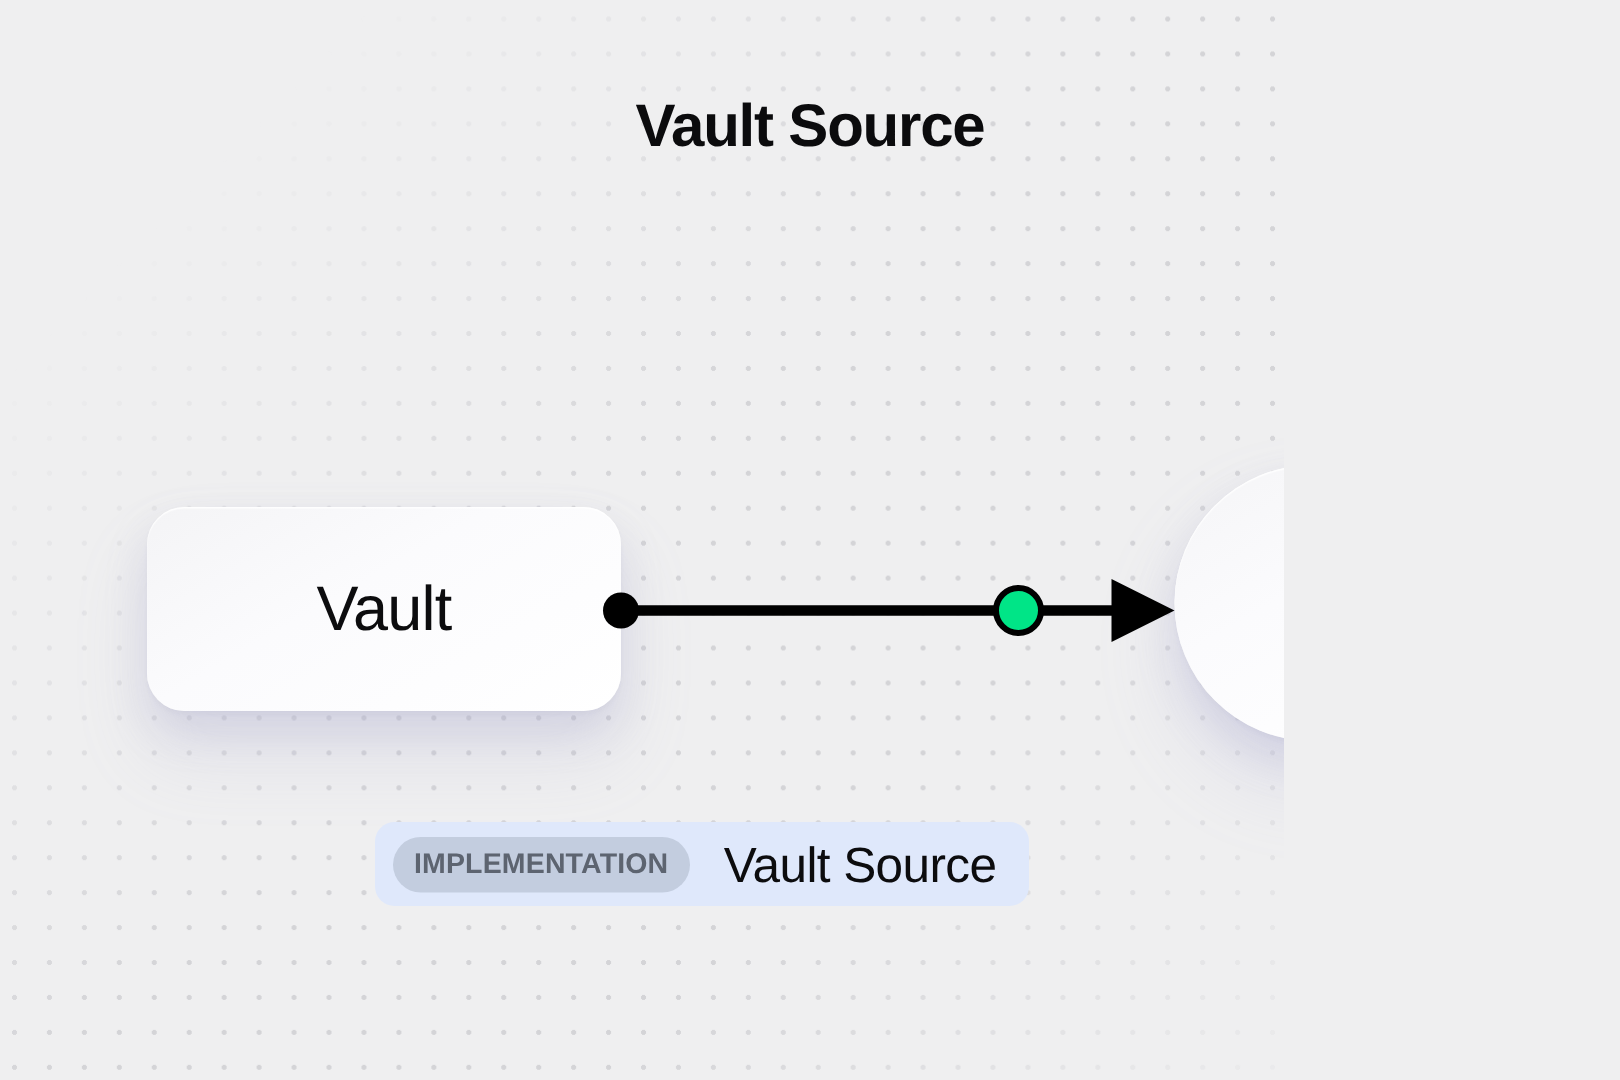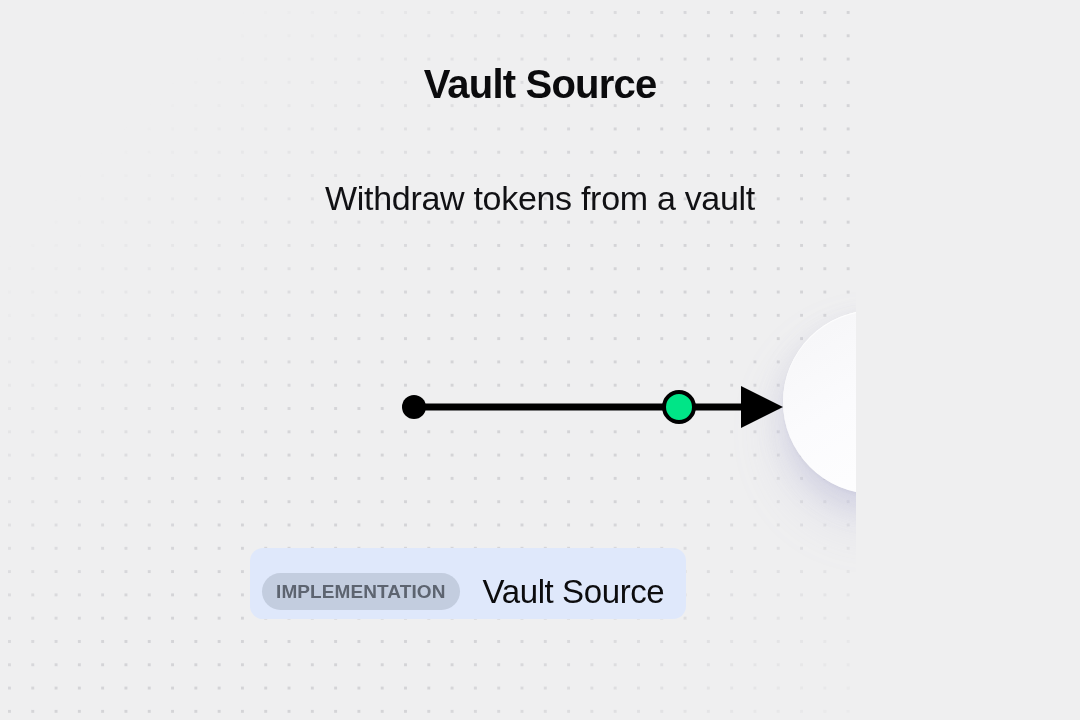--- a/index.html
+++ b/index.html
@@ -145,21 +145,21 @@
   }
 
   
   #impl-badge {
     position: absolute;
     left: 250px;
     top: 548px;
     height: 55px;
     display: flex;
     align-items: center;
-    padding: 16px 22px 0 12px;
+    padding: 1px 22px 0 12px;
     border-radius: 13px;
     background: #dfe8fb;
   }
   #impl-chip {
     display: flex;
     align-items: center;
     height: 37px;
     padding: 0 14px;
     border-radius: 19px;
     background: #c3cddf;
@@ -190,22 +190,24 @@
       <circle cx="31" cy="31" r="31" fill="#00ef8b"></circle>
       <path d="M45 17.5 L45 26 L34.5 26 L34.5 31.5 L26 31.5 L26 23 C26 20 28 17.5 31.5 17.5 Z" fill="#ffffff"></path>
       <rect x="34.5" y="31.5" width="10.5" height="8.5" fill="#ffffff"></rect>
       <path d="M26 31.5 L26 40 L34.5 40 L34.5 31.5 Z" fill="#16ff99"></path>
       <path d="M26 31.5 L26 23 C20.5 23 16 27.5 16 33.5 C16 39.5 20.5 44.5 26.5 44.5 C32.5 44.5 34.5 39.8 34.5 35.5 L34.5 31.5 L26 31.5 Z
                M26 37.5 C23.8 37.5 22 35.7 22 33.5 C22 31.3 23.8 29.5 26 29.5 C28.2 29.5 30 31.3 30 33.5 C30 35.7 28.2 37.5 26 37.5 Z" fill="#ffffff"></path>
     </svg>
   </div>
 
   <div id="page-title">Vault Source</div>
-  <div id="page-subtitle">Withdraw tokens from a vault</div>
-
+
+  <div id="vault-node">
+    <div id="vault-node-label">Vault</div>
+  </div>
 
   <div id="circle-node">
     <div id="circle-node-label">A</div>
   </div>
 
   <svg id="edge-layer" viewBox="0 0 1080 720" xmlns="http://www.w3.org/2000/svg">
     <line x1="414" y1="407" x2="770" y2="407" stroke="#000000" stroke-width="7"></line>
     <polygon points="783,407 741,386 741,428" fill="#000000"></polygon>
     <circle cx="414" cy="407" r="12" fill="#000000"></circle>
     <circle cx="679" cy="407" r="15" fill="#00e587" stroke="#000000" stroke-width="4"></circle>

